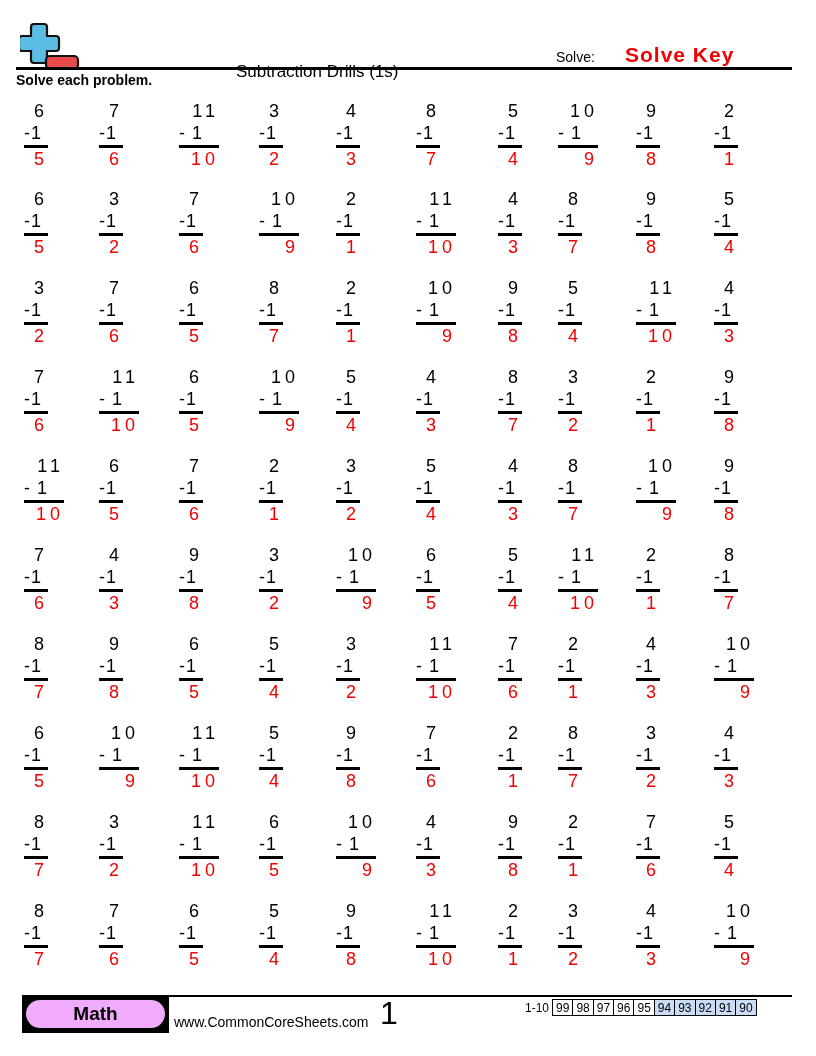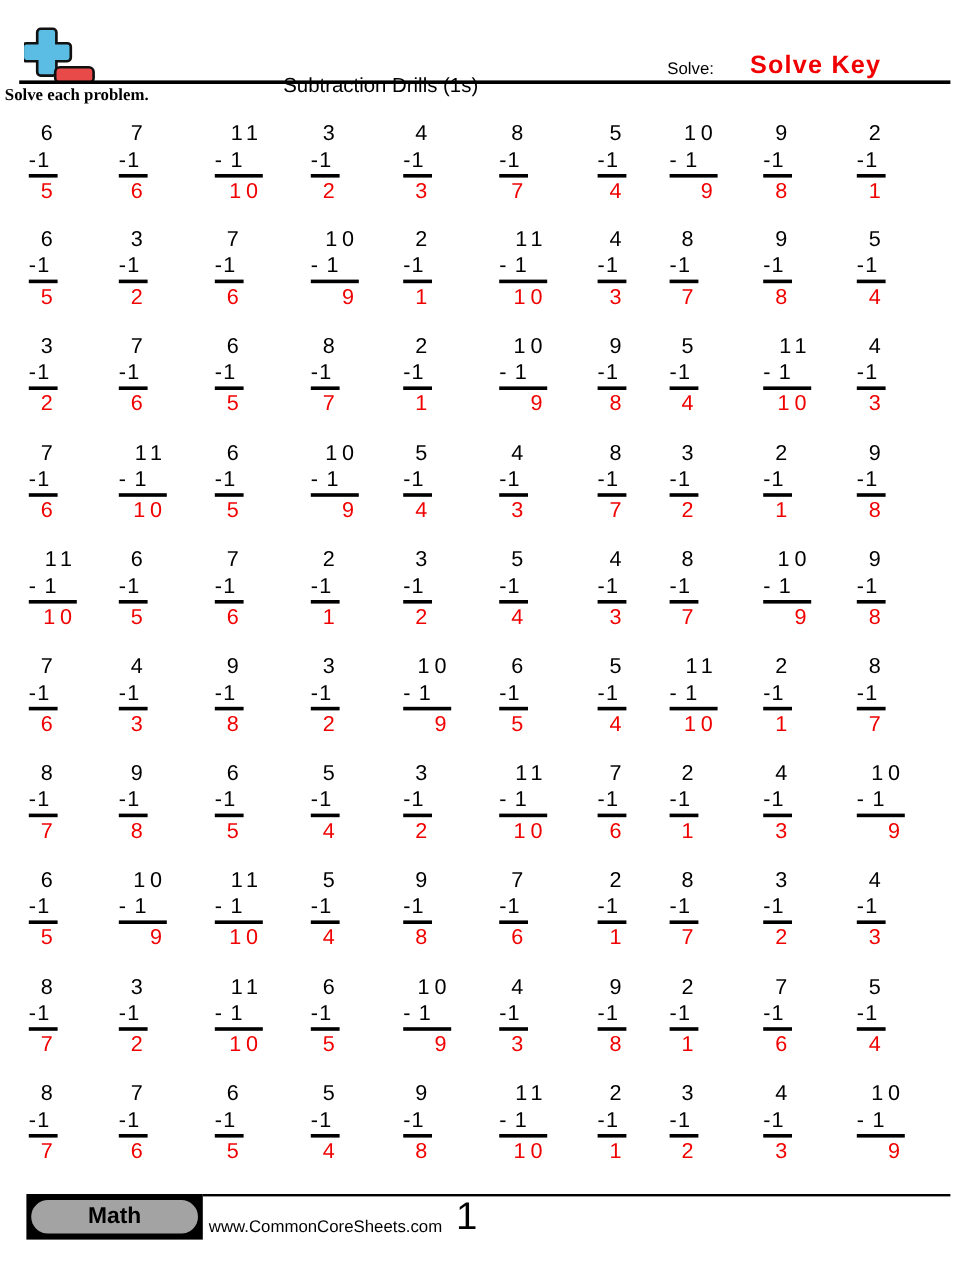--- a/index.html
+++ b/index.html
@@ -4,31 +4,31 @@
 <style>
   html, body { margin: 0; padding: 0; background: #ffffff; }
   body { width: 816px; height: 1056px; position: relative; overflow: hidden;
          font-family: "Liberation Sans", sans-serif; color: #000; }
   .logo { position: absolute; left: 20px; top: 22px; width: 60px; height: 48px; }
   .title { position: absolute; left: 236px; top: 62px; font-size: 17px; }
   .name-label { position: absolute; left: 556px; top: 49px; font-size: 14px; }
   .answer-key { position: absolute; left: 625px; top: 43px; font-size: 21px; font-weight: bold;
                 color: #f00000; letter-spacing: 1px; }
   .header-rule { position: absolute; left: 16px; top: 67px; width: 776px; height: 3px; background: #000; }
-  .instructions { position: absolute; left: 4px; top: 72px; font-size: 14px; font-weight: bold; font-family: Liberation Serif, serif; }
+  .instructions { position: absolute; left: 16px; top: 72px; font-size: 14px; font-weight: bold; }
 
   .problem { position: absolute; font-size: 18px; line-height: 22px; }
   .problem .top { text-align: right; letter-spacing: 4px; white-space: pre; }
   .problem .sub { white-space: pre; letter-spacing: 1px; }
   .problem .bar { height: 3px; background: #000; margin-top: 1px; }
   .problem .ans { color: #f00000; text-align: right; letter-spacing: 4px; white-space: pre; margin-top: 0px; }
 
   .footer { position: absolute; left: 22px; top: 995px; width: 770px; height: 38px; }
   .footer-math-box { position: absolute; left: 0; top: 0; width: 147px; height: 38px; background: #000; }
-  .footer-math-pill { position: absolute; left: 4px; top: 5px; width: 139px; height: 28px; background: #a3a3a3;
+  .footer-math-pill { position: absolute; left: 4px; top: 5px; width: 139px; height: 28px; background: #f0abfc;
                       border-radius: 14px; text-align: center; line-height: 28px; font-weight: bold; font-size: 19px; }
   .footer-top-rule { position: absolute; left: 147px; top: 0; width: 623px; height: 2px; background: #000; }
   .footer-site { position: absolute; left: 152px; top: 19px; font-size: 14px; }
   .footer-page { position: absolute; left: 358px; top: 0px; font-size: 32px; font-weight: normal; }
   .score-table { position: absolute; left: 500px; top: 4px; border-collapse: collapse; font-size: 12px; }
   .score-table td { border: 1px solid #000; padding: 0 3px; height: 15px; text-align: center; }
   .score-table td.lbl { border: none; text-align: right; padding-right: 3px; }
   .score-table td.hl { background: #c9dcf4; }
 </style>
 </head>
@@ -651,15 +651,28 @@
 
 <div class="footer">
   <div class="footer-math-box">
     <div class="footer-math-pill">Math</div>
   </div>
   <div class="footer-top-rule"></div>
   <div class="footer-site">www.CommonCoreSheets.com</div>
   <div class="footer-page">1</div>
   <table class="score-table">
     <tbody id="score-body">
+        <tr>
+          <td class="lbl">1-10</td>
+          <td class="">99</td>
+          <td class="">98</td>
+          <td class="">97</td>
+          <td class="">96</td>
+          <td class="">95</td>
+          <td class="hl">94</td>
+          <td class="hl">93</td>
+          <td class="hl">92</td>
+          <td class="hl">91</td>
+          <td class="hl">90</td>
+        </tr>
       </tbody>
   </table>
 </div>
 
 </body></html>

